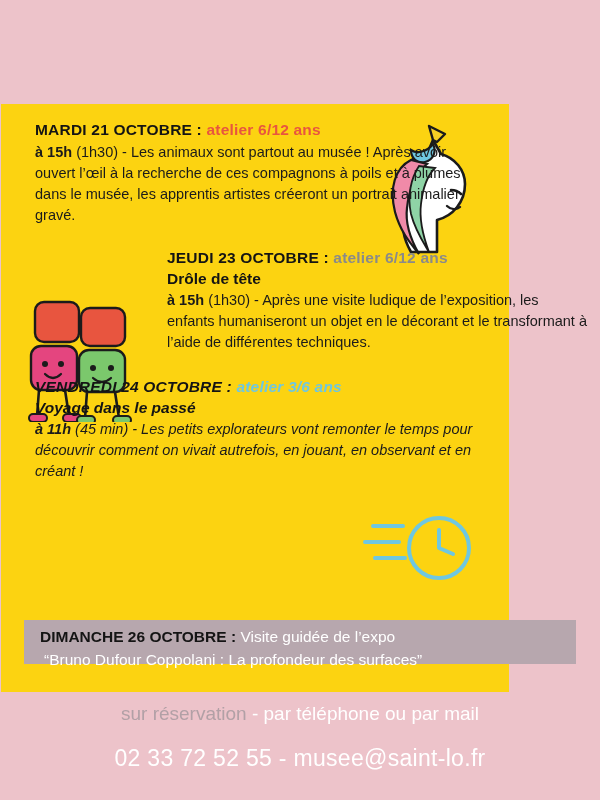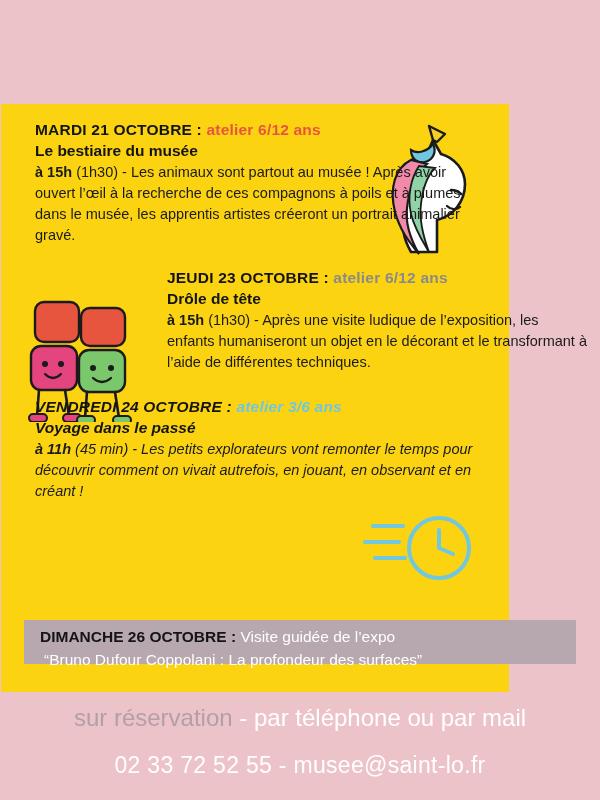--- a/index.html
+++ b/index.html
@@ -169,21 +169,21 @@
   }
 
   
   .footer {
     position: absolute;
     left: 0;
     top: 700px;
     width: 600px;
     text-align: center;
   }
-  .footer-line1 { font-size: 24px; line-height: 1.5; text-align: center; }
+  .footer-line1 { font-size: 19px; line-height: 1.5; text-align: center; }
   .footer-line1 .resa { color: #b2a0a6; }
   .footer-line1 .tel { color: #ffffff; }
   .footer-line2 {
     font-size: 23px;
     color: #ffffff;
     margin-top: 16px;
     letter-spacing: 0.3px;
   }
 </style>
 </head>
@@ -205,21 +205,20 @@
       <path d="M84 70 C88 70 92 72 94 74" stroke="#1b1b1b" stroke-width="2.6" fill="none" stroke-linecap="round"></path>
       <path d="M80 86 C84 90 90 90 93 87" stroke="#1b1b1b" stroke-width="2.4" fill="none" stroke-linecap="round"></path>
     </svg>
 
     <div class="entry entry-1">
       <div class="entry-head">
         <span>MARDI 21 OCTOBRE</span>
         <span>:</span>
         <span class="ages ages-red">atelier 6/12 ans</span>
       </div>
-      <div class="entry-sub">Le bestiaire du musée</div>
       <div class="entry-text">
         <b>à 15h</b>
         <span>(1h30)</span>
         <span>- Les animaux sont partout au musée ! Après avoir ouvert l’œil à la recherche de ces compagnons à poils et à plumes dans le musée, les apprentis artistes créeront un portrait animalier gravé.</span>
       </div>
     </div>
 
     <svg class="blocks" viewBox="0 0 116 128">
       <rect x="10" y="8" width="44" height="40" rx="9" fill="#e8553f" stroke="#1b1b1b" stroke-width="2.4"></rect>
       <rect x="56" y="14" width="44" height="38" rx="9" fill="#e8553f" stroke="#1b1b1b" stroke-width="2.4"></rect>

